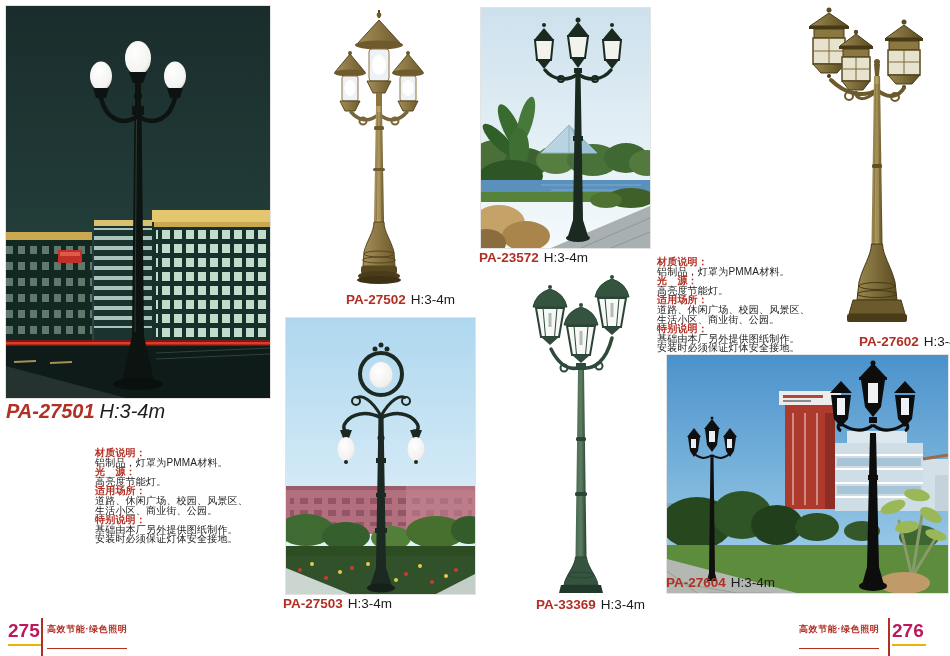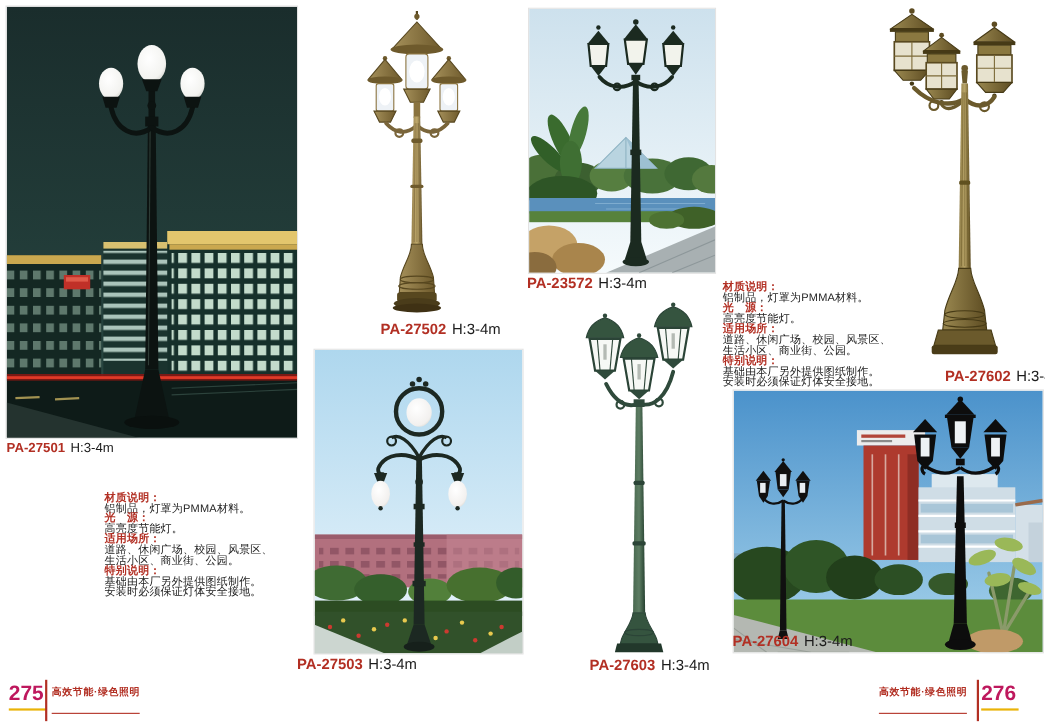--- a/index.html
+++ b/index.html
@@ -6,21 +6,21 @@
   .canvas{
     position:relative;width:950px;height:656px;background:#ffffff;
     font-family:"Liberation Sans","DejaVu Sans",sans-serif;overflow:hidden;
   }
   .photo,.lampimg{position:absolute;}
   .photo svg,.lampimg svg{display:block;width:100%;height:100%;}
   .photo{outline:1px solid #e3e3e3;}
   .plabel{position:absolute;font-size:13.5px;font-weight:bold;white-space:nowrap;color:#1c1c1c;}
   .plabel .code{color:#b22f23;font-weight:bold;}
   .plabel .ht{color:#1c1c1c;font-weight:normal;margin-left:5px;}
-  .plabel.big{font-size:12px;}
+  .plabel.big{font-size:20px;font-style:italic;}
   .desc{position:absolute;width:170px;font-size:10px;line-height:9.6px;color:#222222;letter-spacing:0.2px;}
   .desc .lbl{color:#b22f23;font-weight:bold;}
   .pagenum{position:absolute;font-size:19px;font-weight:bold;color:#be185d;
     border-bottom:2px solid #eab308;padding:0 2px 2px 0;}
   .vline{position:absolute;width:2px;background:#b22f23;}
   .slogan{position:absolute;font-size:9px;font-weight:bold;color:#b22f23;
     letter-spacing:0.6px;border-bottom:1.5px solid #b22f23;padding-bottom:12px;white-space:nowrap;}
 </style>
 </head>
 <body>
@@ -244,21 +244,21 @@
         <circle cx="95" cy="120" r="3.5" fill="#1c2822"></circle>
         <rect x="90" y="140" width="10" height="5" fill="#1c2822"></rect>
         <rect x="90" y="175" width="10" height="4" fill="#1c2822"></rect>
         <rect x="89" y="210" width="12" height="5" fill="#1c2822"></rect>
         <polygon points="90,250 100,250 106,268 84,268" fill="#1c2822"></polygon>
         <ellipse cx="95" cy="270" rx="14" ry="4.5" fill="#16201b"></ellipse>
       </g>
     </svg>
   </div>
 
-  <div class="plabel" style="left:270px;top:596px;">
+  <div class="plabel" style="left:283px;top:596px;">
     <span class="code">PA-27503</span><span class="ht">H:3-4m</span>
   </div>
 
   <div class="desc" style="left:95px;top:448px;">
     <div class="lbl">材质说明：</div>
     <div>铝制品，灯罩为PMMA材料。</div>
     <div class="lbl">光　源：</div>
     <div>高亮度节能灯。</div>
     <div class="lbl">适用场所：</div>
     <div>道路、休闲广场、校园、风景区、</div>
@@ -474,21 +474,21 @@
       <rect x="48" y="170" width="10" height="4" rx="1.5" fill="#2b4437"></rect>
       <rect x="47" y="225" width="12" height="4" rx="1.5" fill="#2b4437"></rect>
 
       <path d="M47.5,290 C47,298 40,306 37,314 L36,318 L70,318 L69,314 C66,306 59,298 58.5,290 Z" fill="#35543f" stroke="#2b4437"></path>
       <ellipse cx="53" cy="308" rx="13" ry="2.8" fill="none" stroke="#2b4437"></ellipse>
       <polygon points="33,318 73,318 75,326 31,326" fill="#22382b"></polygon>
     </svg>
   </div>
 
   <div class="plabel" style="left:536px;top:597px;">
-    <span class="code">PA-27603</span><span class="ht">H:3-4m</span>
+    <span class="code">PA-33369</span><span class="ht">H:3-4m</span>
   </div>
 
   <div class="photo" style="left:667px;top:355px;width:281px;height:238px;">
     <svg viewBox="0 0 281 238">
       <defs>
         <linearGradient id="p9sky" x1="0" y1="0" x2="0" y2="1">
           <stop offset="0" stop-color="#4b92cb"></stop>
             <stop offset="1" stop-color="#a8d4ec"></stop>
         </linearGradient>
       </defs>

